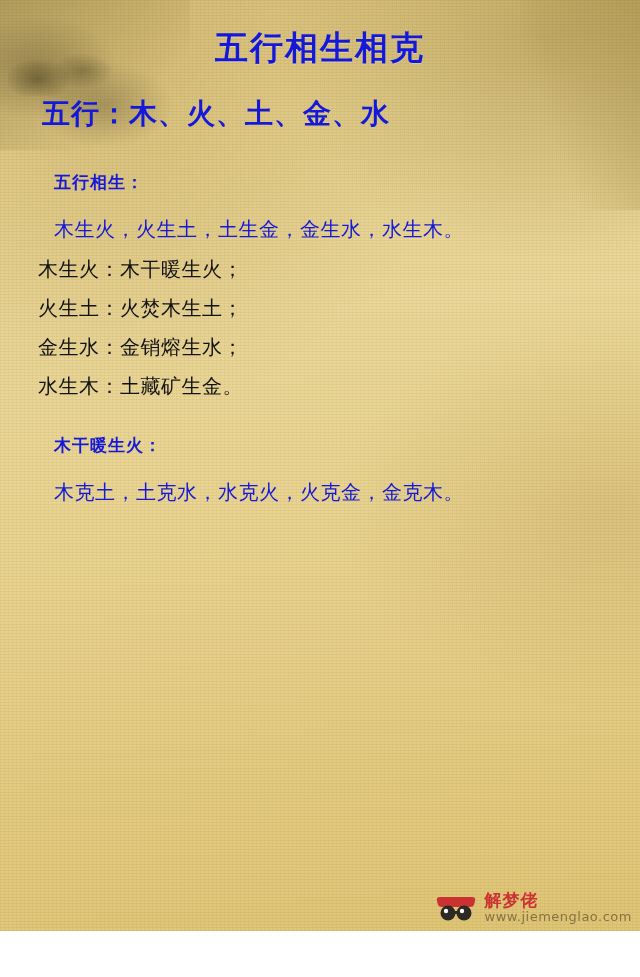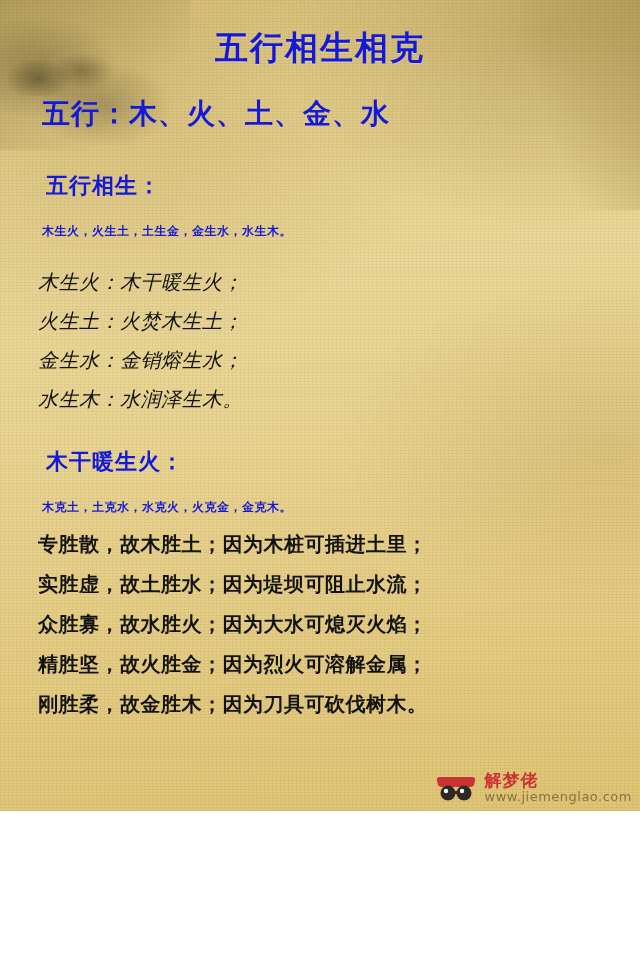--- a/index.html
+++ b/index.html
@@ -8,21 +8,21 @@
   }
   body {
     width: 640px;
     height: 977px;
     font-family: "DejaVu Sans", "Liberation Sans", sans-serif;
     overflow: hidden;
   }
   .page {
     position: relative;
     width: 640px;
-    height: 811px;
+    height: 931px;
     box-sizing: border-box;
     overflow: hidden;
     
     background:
       radial-gradient(ellipse 90% 60% at 18% 8%, rgba(196,168,96,0.55) 0%, rgba(196,168,96,0) 60%),
       radial-gradient(ellipse 70% 40% at 85% 4%, rgba(150,124,58,0.45) 0%, rgba(150,124,58,0) 60%),
       radial-gradient(ellipse 60% 30% at 95% 55%, rgba(186,156,80,0.35) 0%, rgba(186,156,80,0) 70%),
       linear-gradient(175deg, #d9c178 0%, #e4cf8c 14%, #e8d494 34%, #e6d08c 55%, #e2c97f 74%, #dcc06f 100%);
   }
   
@@ -105,40 +105,39 @@
     color: #1418d8;
     font-size: 28px;
     font-weight: bold;
     margin-top: 24px;
     margin-left: 12px;
     letter-spacing: 1px;
   }
 
   .section-head {
     color: #1418d8;
-    font-size: 22px;
+    font-size: 17px;
     font-weight: bold;
     margin-top: 38px;
-    margin-left: 16px;
+    margin-left: 24px;
     letter-spacing: 1px;
   }
 
   .blue-line {
     color: #1418d8;
-    font-size: 12px;
-    font-weight: bold;
+    font-size: 20px;
+    font-weight: normal;
     margin-top: 22px;
-    margin-left: 12px;
+    margin-left: 24px;
     letter-spacing: 0.5px;
   }
 
   .list {
-    margin-top: 32px;
+    margin-top: 16px;
     margin-left: 8px;
-    font-style: italic;
   }
   .list .row {
     color: #121212;
     font-size: 20px;
     line-height: 1.0;
     margin-bottom: 19px;
     letter-spacing: 0.5px;
   }
 
   .list2 {
@@ -202,32 +201,25 @@
     <div class="title">五行相生相克</div>
 
     <div class="subtitle">五行：木、火、土、金、水</div>
 
     <div class="section-head">五行相生：</div>
     <div class="blue-line">木生火，火生土，土生金，金生水，水生木。</div>
     <div class="list">
       <div class="row">木生火：木干暖生火；</div>
       <div class="row">火生土：火焚木生土；</div>
       <div class="row">金生水：金销熔生水；</div>
-      <div class="row">水生木：水润泽生木。</div>
+      <div class="row">水生木：土藏矿生金。</div>
     </div>
 
     <div class="section-head">木干暖生火：</div>
     <div class="blue-line">木克土，土克水，水克火，火克金，金克木。</div>
-    <div class="list2">
-      <div class="row">专胜散，故木胜土；因为木桩可插进土里；</div>
-      <div class="row">实胜虚，故土胜水；因为堤坝可阻止水流；</div>
-      <div class="row">众胜寡，故水胜火；因为大水可熄灭火焰；</div>
-      <div class="row">精胜坚，故火胜金；因为烈火可溶解金属；</div>
-      <div class="row">刚胜柔，故金胜木；因为刀具可砍伐树木。</div>
-    </div>
 
   </div>
 
   <div class="watermark">
     <div class="wm-logo">
       <svg width="46" height="34" viewBox="0 0 46 34">
         <path d="M4 10 Q3 6 7 6 L39 6 Q43 6 42 10 L41 14 Q40 16 37 16 L9 16 Q6 16 5 14 Z" fill="#c9242c"></path>
         <circle cx="15" cy="22" r="7.5" fill="#1a1a1a"></circle>
         <circle cx="31" cy="22" r="7.5" fill="#1a1a1a"></circle>
         <rect x="21" y="20" width="4" height="3" fill="#1a1a1a"></rect>

